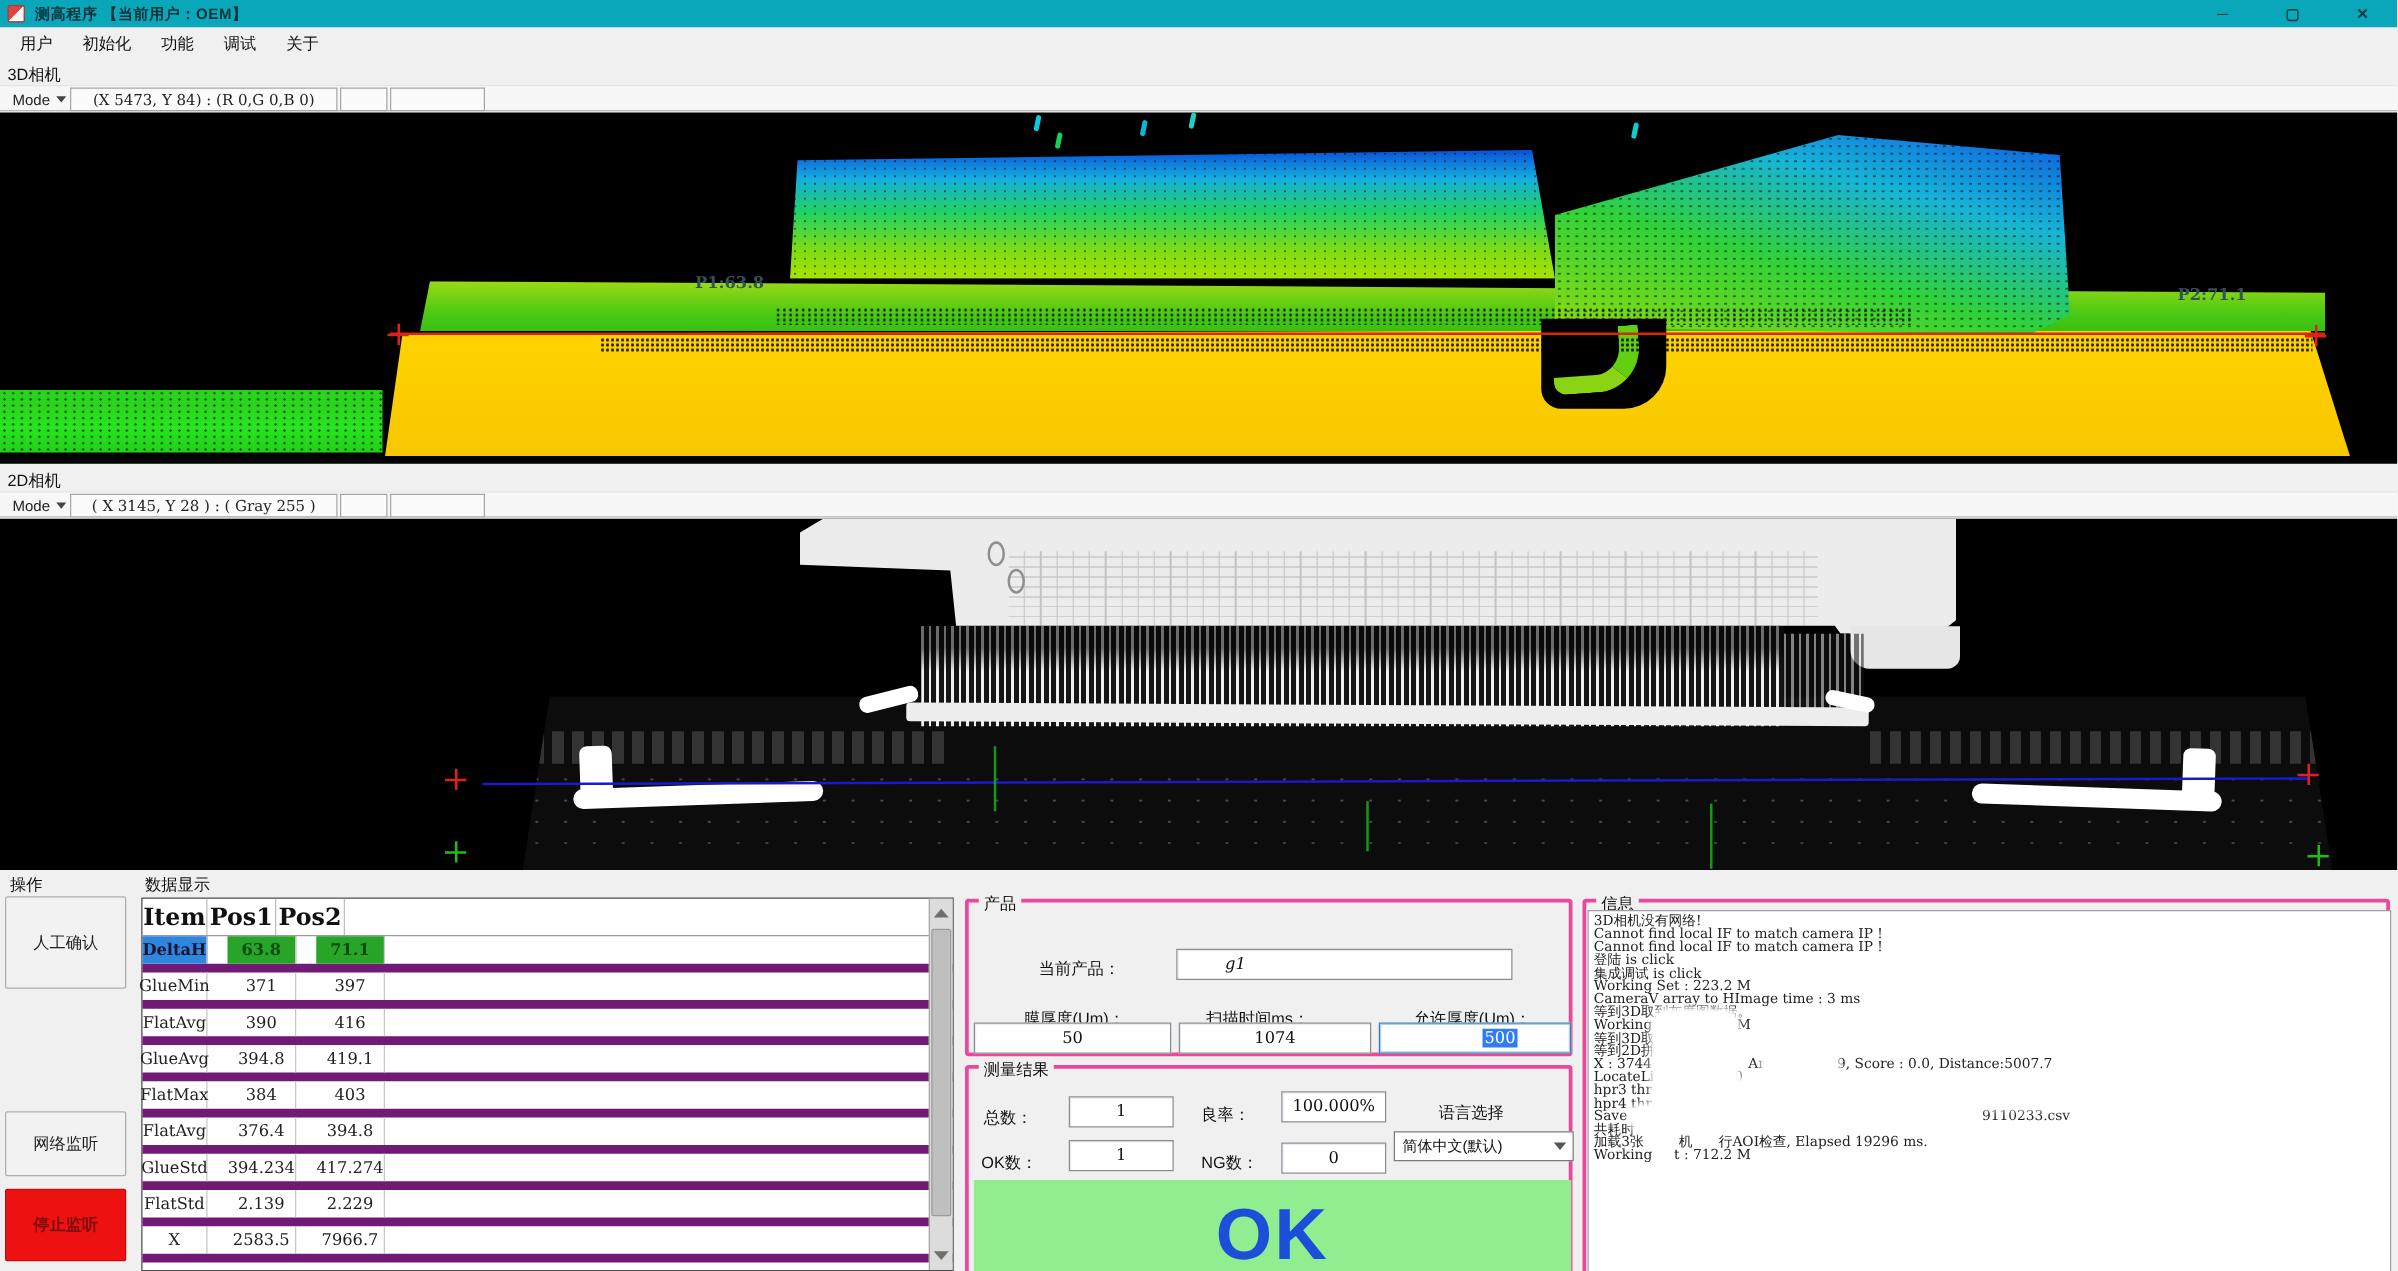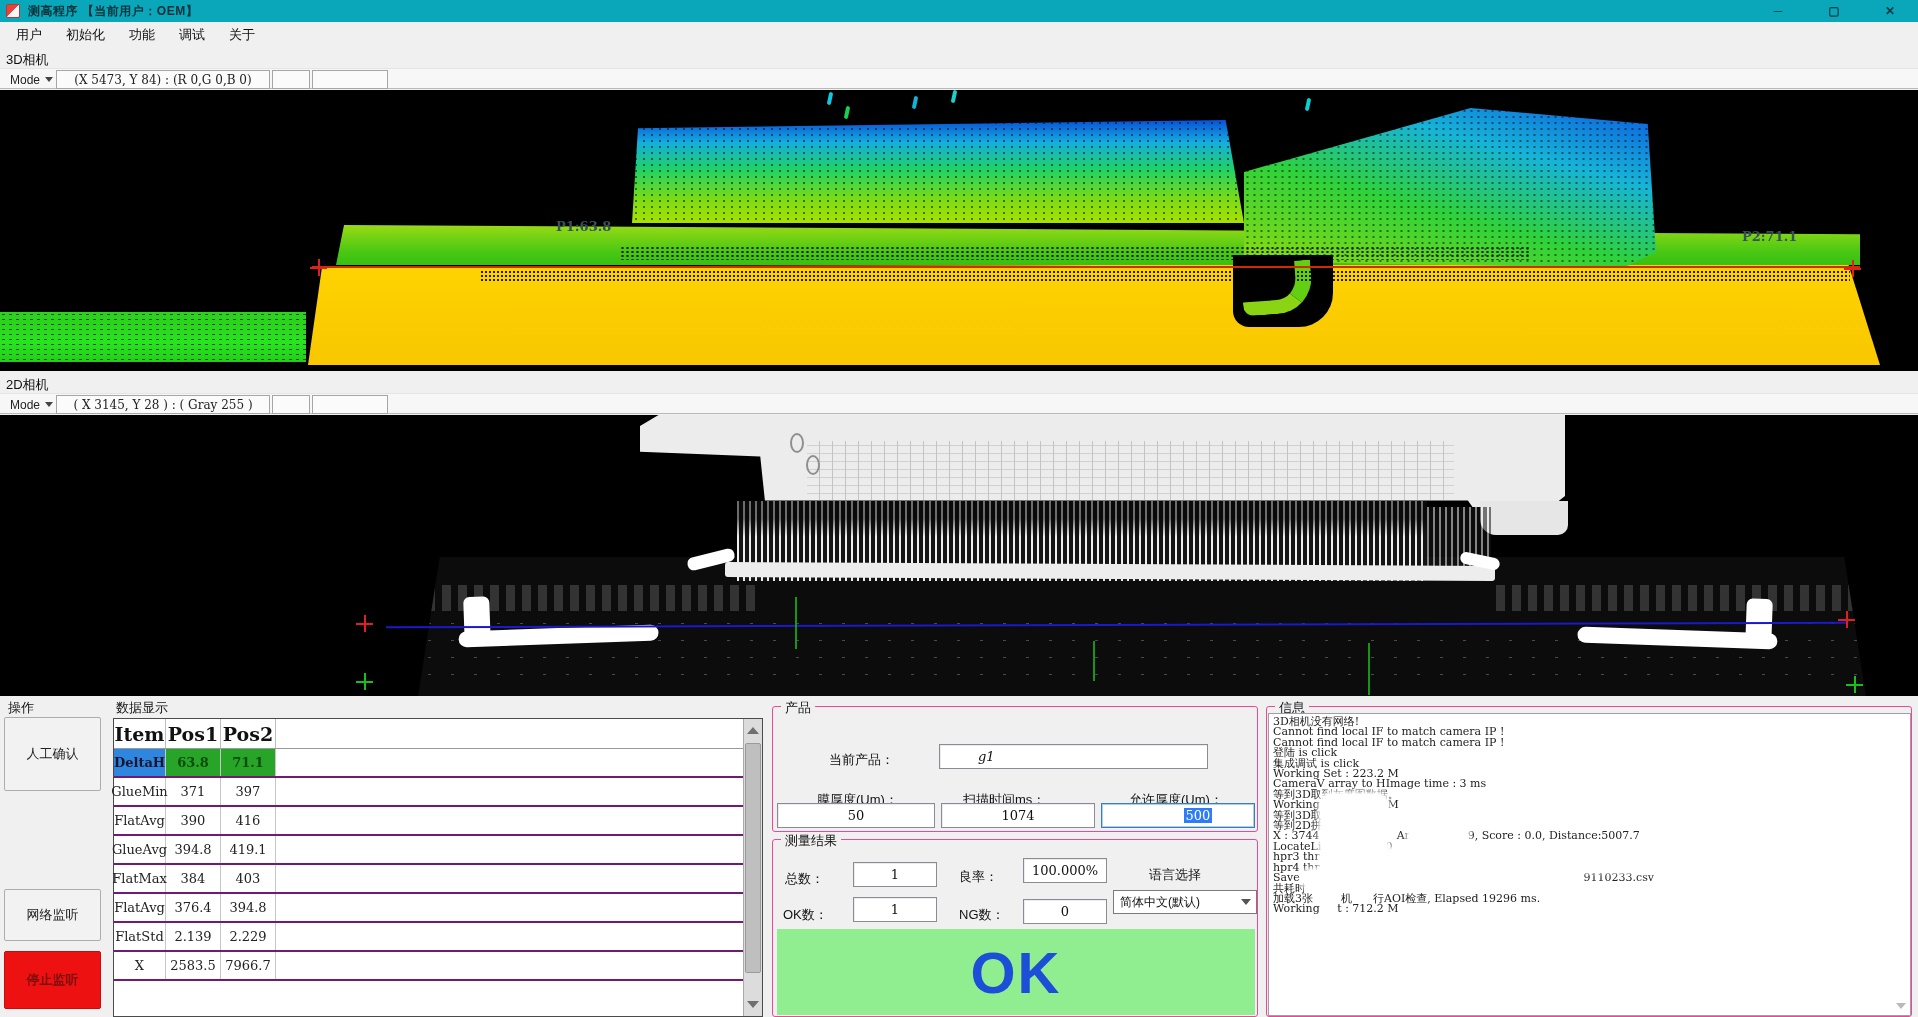--- a/index.html
+++ b/index.html
@@ -129,34 +129,34 @@
              display:flex; align-items:center; justify-content:center; font-size:13px; color:#222; cursor:default; }
   .btn-confirm { top:717px; height:74px; }
   .btn-listen  { top:889px; height:52px; }
   .btn-stop    { top:951px; height:58px; background:#ee1111; border-color:#c40d0d; color:#7e0d0d; font-weight:700; }
 
   
   .grid { position:absolute; left:113px; top:718px; width:650px; height:299px; background:#fff; border:1px solid #4b4b4b; }
   .thead { display:flex; height:30px; border-bottom:1px solid #9a9a9a; }
   .thcell { font-family:"DejaVu Serif", serif; font-weight:700; font-size:19px; color:#111;
             display:flex; align-items:center; justify-content:center; border-right:1px solid #bdbdbd; }
-  .trow { display:flex; height:29px; border-bottom:2px solid #701a75; }
+  .trow { display:flex; height:29px; border-bottom:7px solid #701a75;gap:16px; }
   .tcell { font-family:"DejaVu Serif", serif; font-size:13px; color:#222;
            display:flex; align-items:center; justify-content:center; border-right:1px solid #c6c6c6; }
   .c0 { width:52px; } .c1 { width:55px; } .c2 { width:55px; }
   .trow.hl .c0 { background:#2e86de; color:#1d1430; font-weight:700; }
   .trow.hl .c1, .trow.hl .c2 { background:#28a428; color:#0c4d0c; font-weight:700; }
   .vscroll { position:absolute; right:0; top:0; width:19px; height:297px; background:#dcdcdc; border-left:1px solid #a9a9a9; }
   .varrow { position:absolute; left:3px; width:12px; height:0; border-left:6px solid transparent; border-right:6px solid transparent; }
   .va-up { top:8px; border-bottom:7px solid #6f6f6f; }
   .va-dn { bottom:8px; border-top:7px solid #6f6f6f; }
   .vthumb { position:absolute; left:1px; top:24px; width:16px; height:230px; background:#bfbfbf; border:1px solid #9a9a9a; border-radius:2px; }
 
   
-  .groupbox { position:absolute; border:1px solid #ec4899; border-radius:3px; }
+  .groupbox { position:absolute; border:3px solid #ec4899; border-radius:3px;margin-top:13px; }
   .gb-label { position:absolute; top:-8px; left:8px; background:#f0f0f0; padding:0 4px; font-size:13px; color:#111; }
   .gb-product { left:772px; top:706px; width:486px; height:126px; }
   .gb-result  { left:772px; top:839px; width:486px; height:178px; }
   .gb-info    { left:1266px; top:706px; width:646px; height:311px; }
 
   .flabel { position:absolute; font-size:13px; color:#111; }
   .field { position:absolute; background:#fff; border:1px solid #898c95; box-shadow:inset 1px 1px 0 #ececec;
            font-family:"DejaVu Serif", serif; font-size:13px; color:#111;
            display:flex; align-items:center; justify-content:center; }
   .field.left { justify-content:flex-start; padding-left:38px; font-style:italic; }
@@ -332,20 +332,25 @@
         </div>
         <div class="trow">
           <div class="tcell c0">FlatMax</div>
           <div class="tcell c1">384</div>
           <div class="tcell c2">403</div>
         </div>
         <div class="trow">
           <div class="tcell c0">FlatAvg</div>
           <div class="tcell c1">376.4</div>
           <div class="tcell c2">394.8</div>
+        </div>
+        <div class="trow">
+          <div class="tcell c0">GlueStd</div>
+          <div class="tcell c1">394.234</div>
+          <div class="tcell c2">417.274</div>
         </div>
         <div class="trow">
           <div class="tcell c0">FlatStd</div>
           <div class="tcell c1">2.139</div>
           <div class="tcell c2">2.229</div>
         </div>
         <div class="trow">
           <div class="tcell c0">X</div>
           <div class="tcell c1">2583.5</div>
           <div class="tcell c2">7966.7</div>

